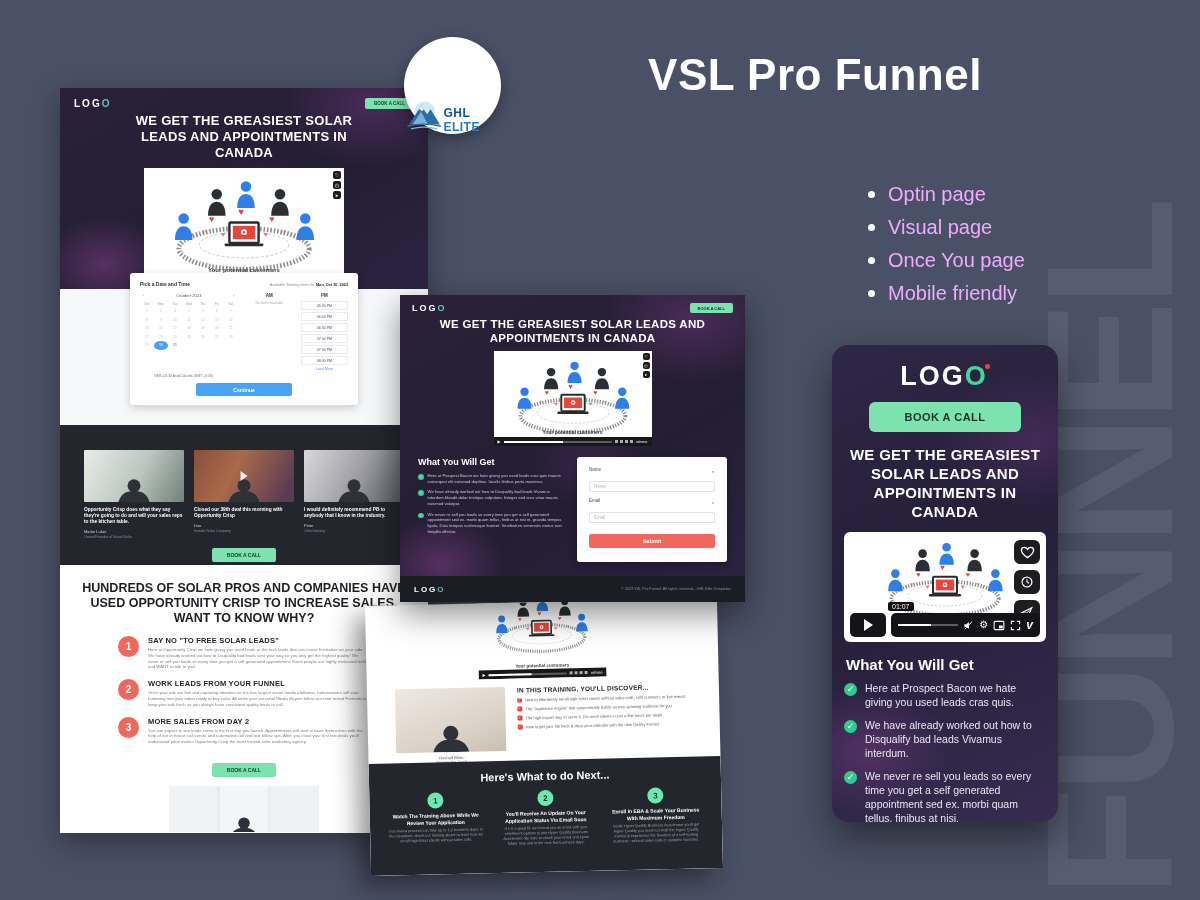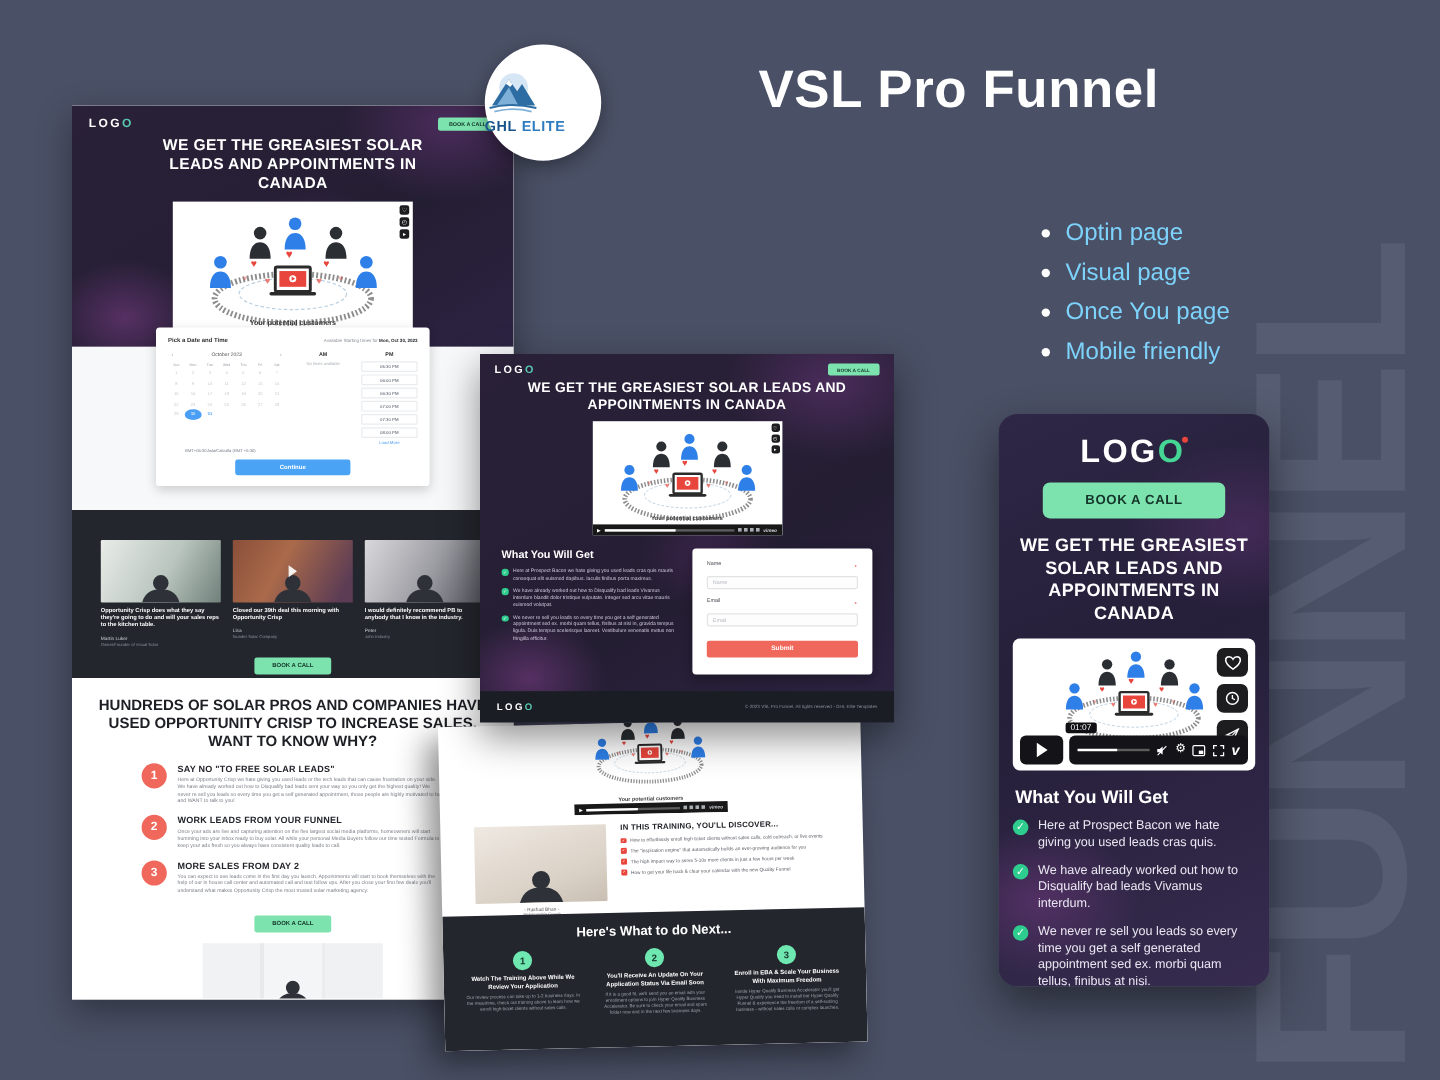--- a/index.html
+++ b/index.html
@@ -6,30 +6,30 @@
   *{box-sizing:border-box;font-family:"Liberation Sans",sans-serif;}
   .canvas{position:relative;width:1200px;height:900px;background:#4a5065;overflow:hidden;}
 
   
   .watermark{position:absolute;top:462px;left:760px;width:700px;height:176px;line-height:176px;
     transform:rotate(-90deg);font-size:180px;font-weight:800;letter-spacing:-6px;color:#565c71;
     text-align:center;z-index:1;user-select:none;}
 
   
   .badge{position:absolute;left:404px;top:37px;width:97px;height:97px;border-radius:50%;background:#fff;
-    z-index:10;display:flex;flex-direction:column;align-items:flex-start;justify-content:center;
+    z-index:10;display:flex;flex-direction:row;align-items:flex-end;justify-content:center;
     box-shadow:0 5px 14px rgba(0,0,0,.35);}
   .badge-text{font-size:12px;margin-top:2px;letter-spacing:.5px;}
   .badge-text b{color:#17548c;} .badge-text span{color:#2e7cc0;font-weight:600;}
 
   
-  .title{position:absolute;left:604px;top:50px;width:390px;margin:0;font-size:44px;font-weight:700;
+  .title{position:absolute;left:620px;top:50px;width:390px;margin:0;font-size:44px;font-weight:700;
     color:#fff;text-align:center;letter-spacing:.5px;z-index:9;}
   .features{position:absolute;left:868px;top:184px;margin:0;padding:0;list-style:none;z-index:9;}
-  .features li{display:flex;align-items:flex-start;font-size:20px;color:#7dd3fc;margin-bottom:12px;line-height:21px;}
+  .features li{display:flex;align-items:flex-start;font-size:20px;color:#f0abfc;margin-bottom:12px;line-height:21px;}
   .features li .dot{width:7px;height:7px;border-radius:50%;background:#fff;margin-right:13px;flex:none;align-self:center;}
 
   
   .page{position:absolute;background:#fff;overflow:hidden;}
   .hero-bg{background:
     radial-gradient(90px 70px at 12% 88%, rgba(126,62,138,.55), transparent 70%),
     radial-gradient(130px 90px at 85% 8%, rgba(110,56,128,.5), transparent 70%),
     radial-gradient(80px 60px at 55% 55%, rgba(86,42,102,.45), transparent 70%),
     linear-gradient(150deg,#2a2138,#241e33 60%,#2c2342);}
   .nav{display:flex;justify-content:space-between;align-items:center;}

